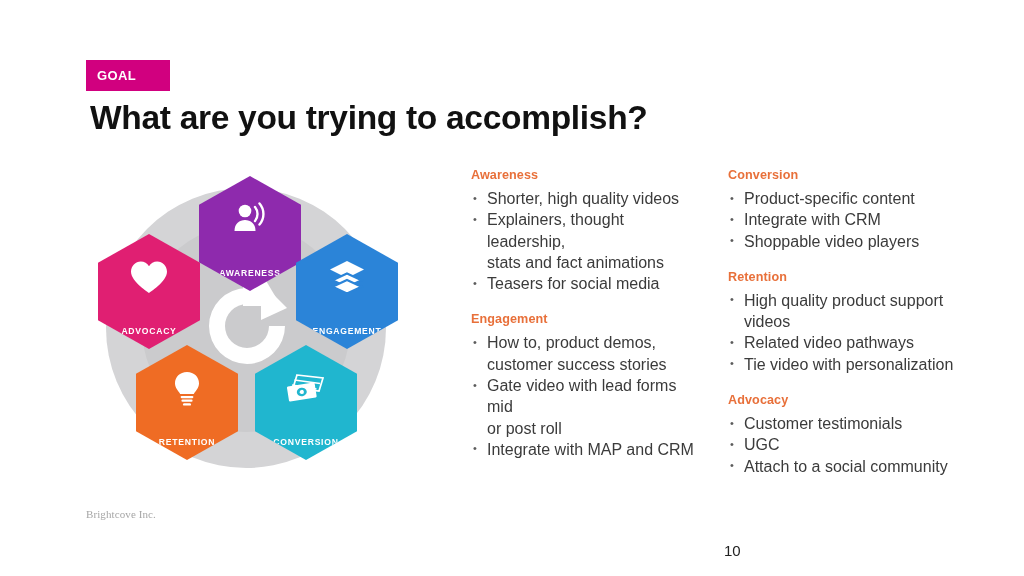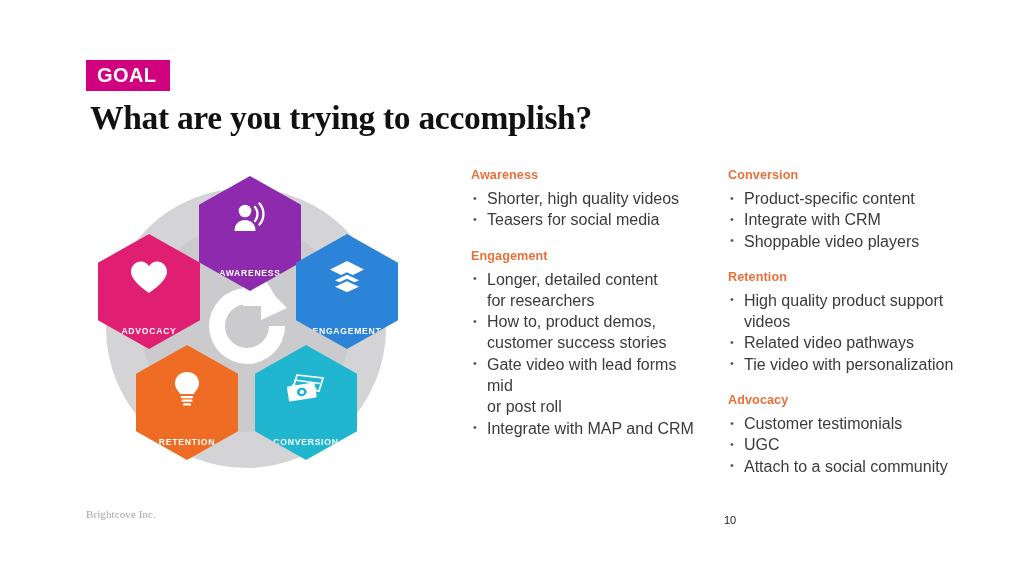--- a/index.html
+++ b/index.html
@@ -31,36 +31,36 @@
     width: 84px;
     height: 31px;
     background: #d1007f;
     display: flex;
     align-items: center;
     padding-left: 11px;
     box-sizing: border-box;
   }
   .goal-badge span {
     color: #ffffff;
-    font-size: 20px;
+    font-size: 13px;
     font-weight: bold;
     letter-spacing: 0.4px;
     font-family: "Liberation Sans", sans-serif;
   }
 
   .slide-title {
     position: absolute;
     left: 90px;
     top: 99px;
     font-size: 33.5px;
     font-weight: bold;
     color: #111111;
     letter-spacing: -0.3px;
     white-space: nowrap;
-    font-family: Liberation Serif, serif;
+    font-family: Liberation Sans, sans-serif;
   }
 
   
   .diagram {
     position: absolute;
     left: 88px;
     top: 172px;
     width: 325px;
     height: 312px;
   }
@@ -182,22 +182,22 @@
     left: 86px;
     top: 508px;
     font-size: 11px;
     color: #a6a6a6;
     font-family: Liberation Serif, serif;
     letter-spacing: 0.1px;
   }
   .footer-page {
     position: absolute;
     left: 724px;
-    top: 514px;
-    font-size: 11px;
+    top: 542px;
+    font-size: 15px;
     color: #222222;
     font-family: "Liberation Sans", sans-serif;
   }
 </style>
 </head>
 <body>
 
 <div class="slide">
 
   <div class="goal-badge">
@@ -285,32 +285,32 @@
   </div>
 
   <div class="col col-left">
     <div class="group">
       <div class="group-title">Awareness</div>
       <ul class="bullets">
         <li>
           <span>Shorter, high quality videos</span>
         </li>
         <li>
+          <span>Explainers, thought leadership,</span>
+          <span class="cont">stats and fact animations</span>
+        </li>
+        <li>
           <span>Teasers for social media</span>
         </li>
       </ul>
     </div>
 
     <div class="group">
       <div class="group-title">Engagement</div>
       <ul class="bullets">
-        <li>
-          <span>Longer, detailed content</span>
-          <span class="cont">for researchers</span>
-        </li>
         <li>
           <span>How to, product demos,</span>
           <span class="cont">customer success stories</span>
         </li>
         <li>
           <span>Gate video with lead forms mid</span>
           <span class="cont">or post roll</span>
         </li>
         <li>
           <span>Integrate with MAP and CRM</span>

